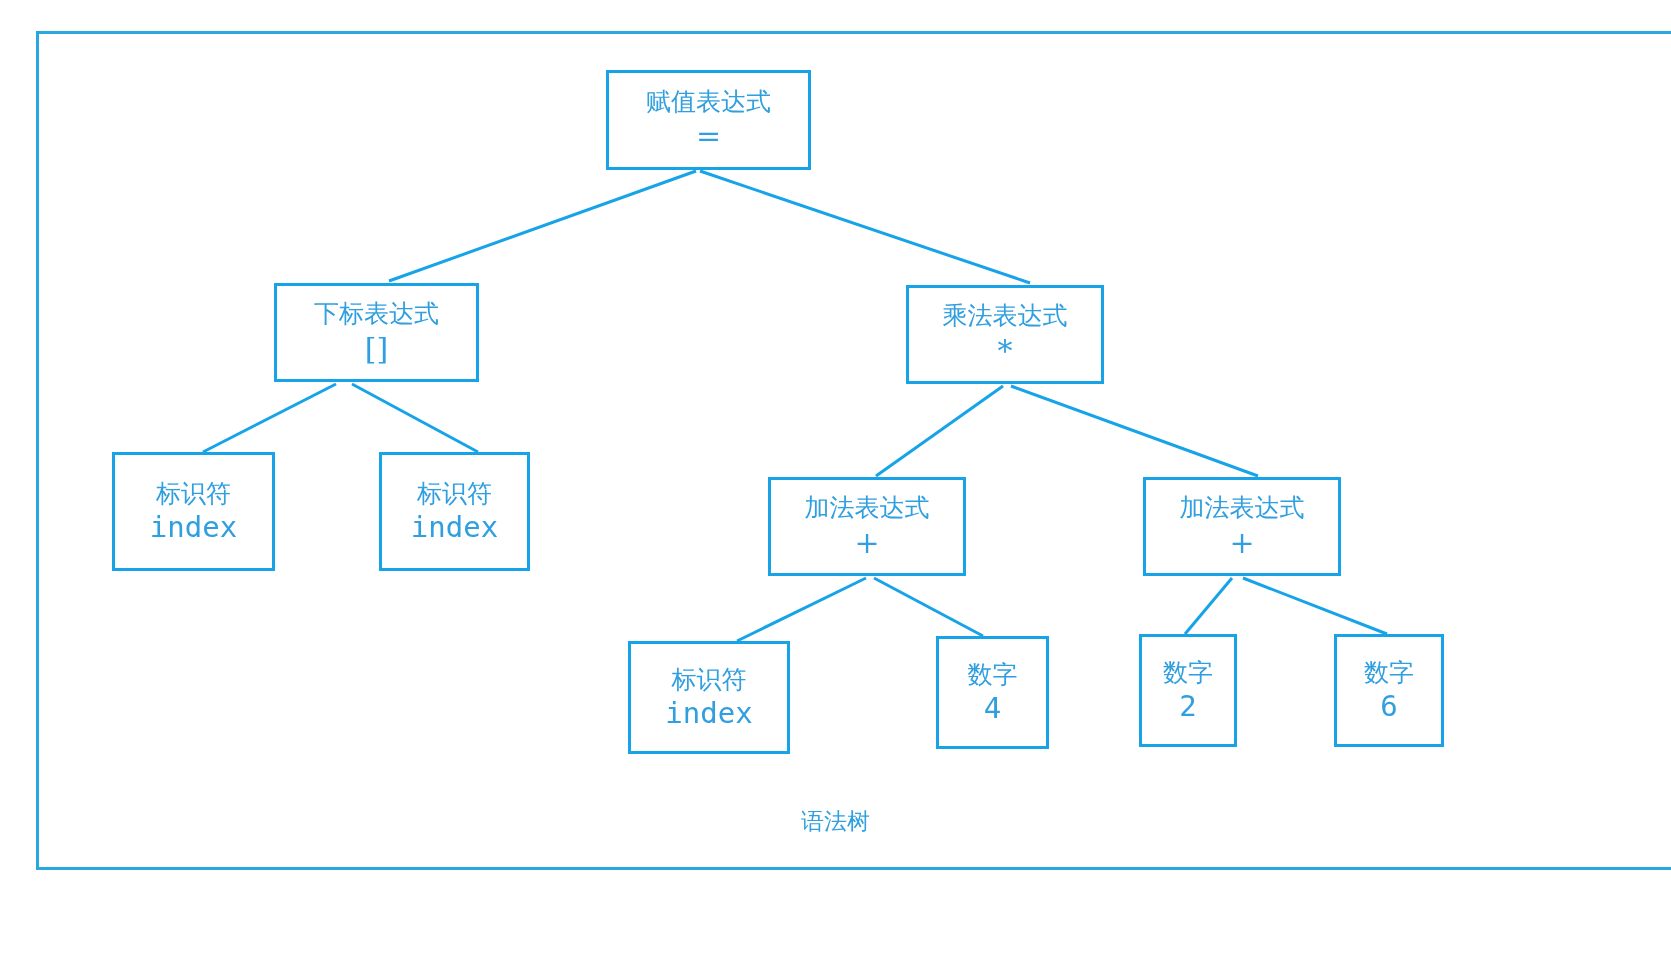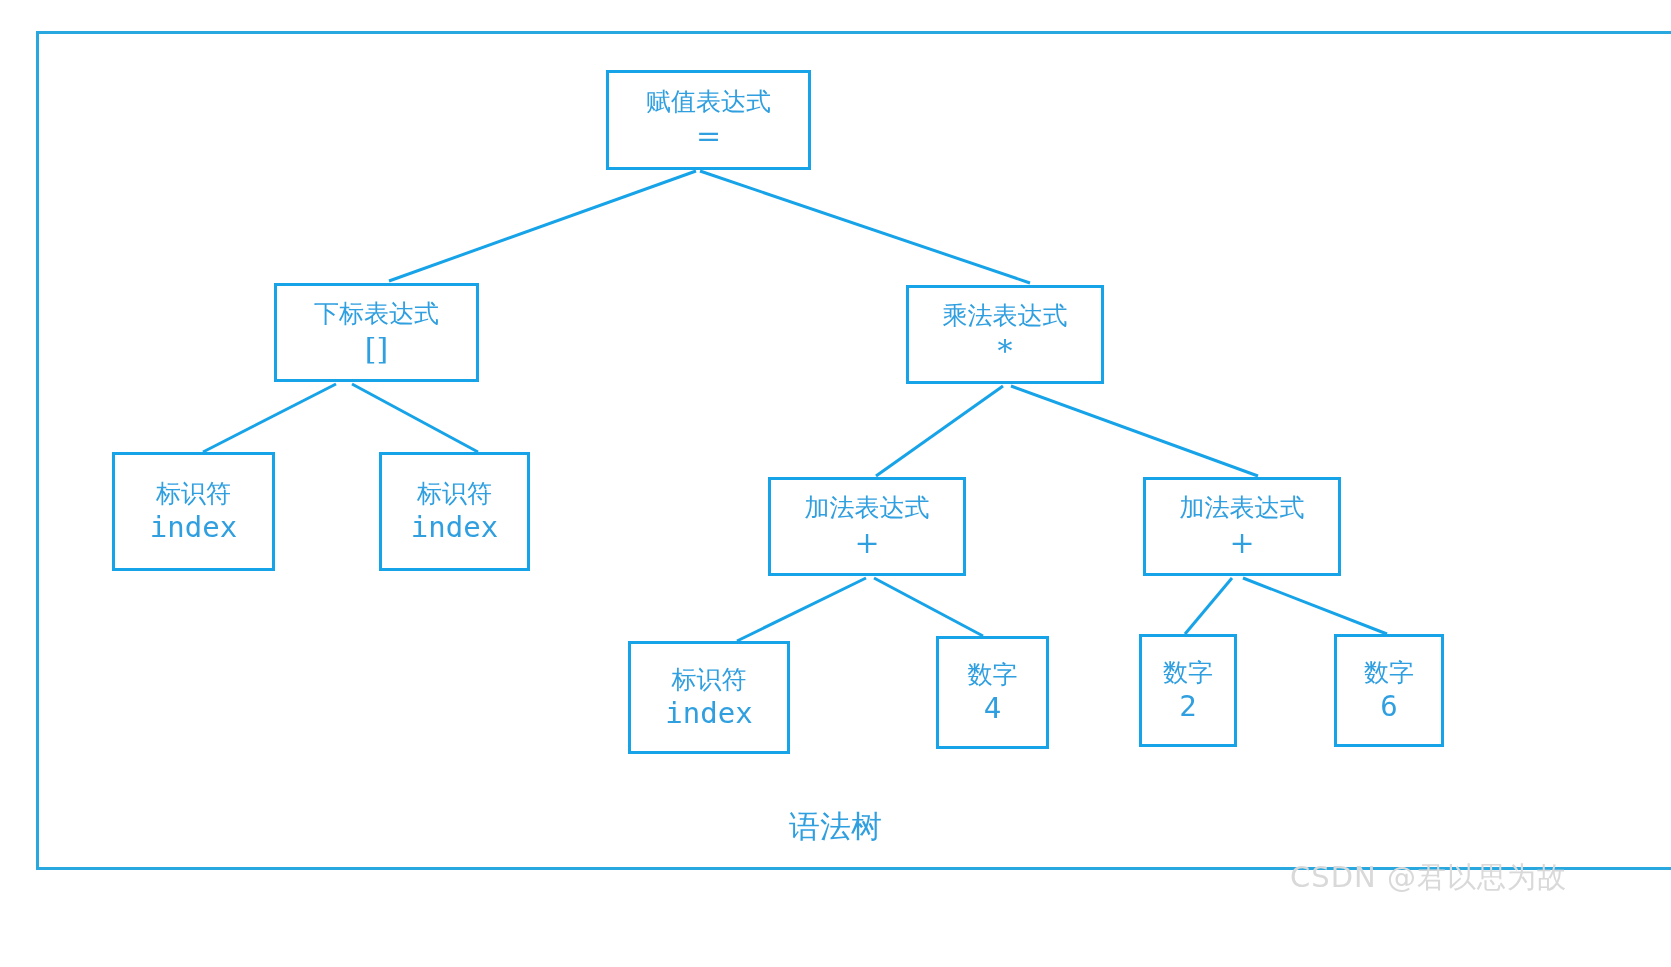--- a/index.html
+++ b/index.html
@@ -63,21 +63,21 @@
     font-size: 30px;
   }
   #caption {
     position: absolute;
     left: 0;
     top: 806px;
     width: 1671px;
     text-align: center;
     color: #2f9fe0;
     font-family: "DejaVu Serif", "Liberation Serif", serif;
-    font-size: 31px;
+    font-size: 23px;
   }
   #watermark {
     position: absolute;
     left: 1290px;
     top: 858px;
     color: #d9d9d9;
     font-family: "DejaVu Sans", "Liberation Sans", sans-serif;
     font-size: 29px;
     white-space: nowrap;
     letter-spacing: 1px;
@@ -145,15 +145,14 @@
         <div class="n-sub">2</div>
       </div>
       <div class="node" style="left: 1334px; top: 634px; width: 110px; height: 113px;">
         <div class="n-label">数字</div>
         <div class="n-sub">6</div>
       </div>
     </div>
 
   <div id="caption">语法树</div>
 
-  <div id="watermark">CSDN @君以思为故</div>
 
 </div>
 
 </body></html>

